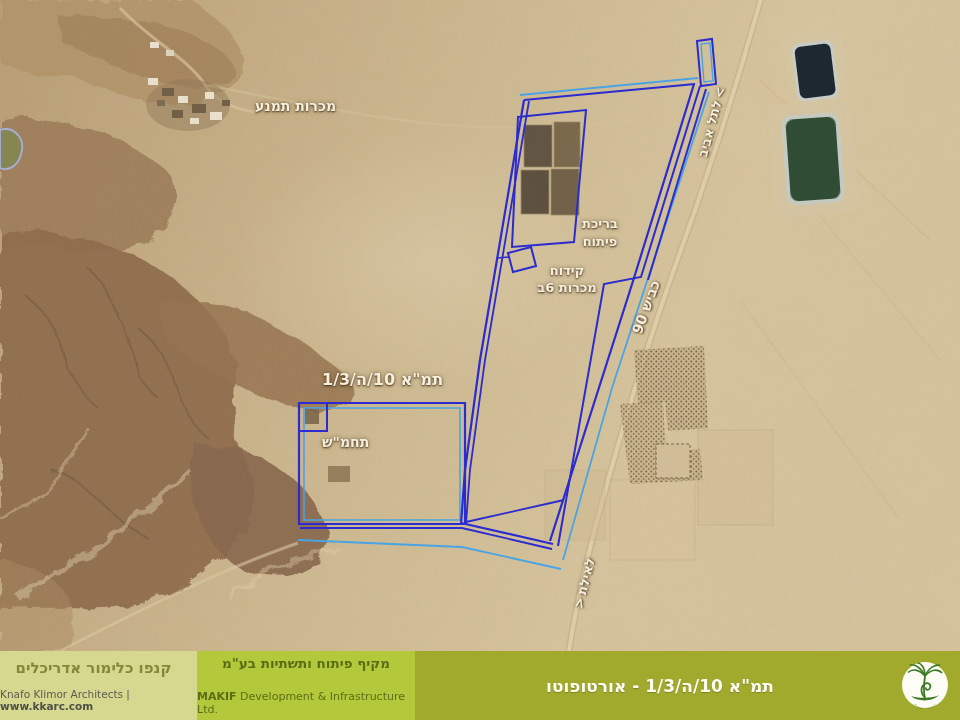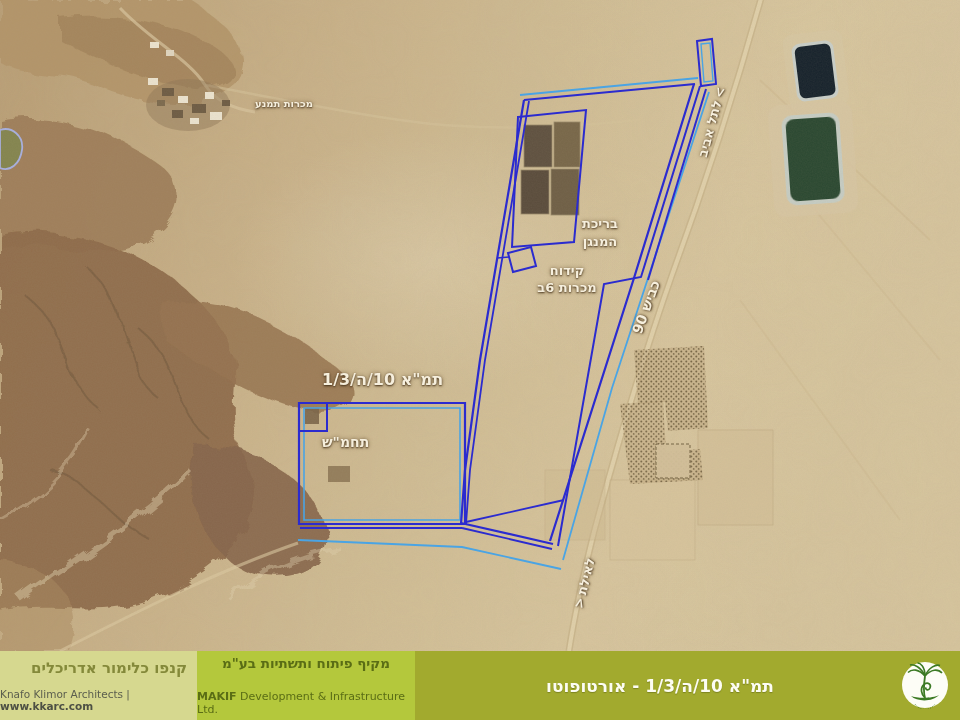--- a/index.html
+++ b/index.html
@@ -3,37 +3,37 @@
 <meta charset="utf-8">
 <style>
   html,body{margin:0;padding:0;background:#222;}
   .slide{position:relative;width:960px;height:720px;overflow:hidden;
          font-family:"DejaVu Sans",sans-serif;background:#cab28a;}
   .map{position:absolute;left:0;top:0;width:960px;height:651px;}
   .map svg{position:absolute;left:0;top:0;}
   .lbl{position:absolute;color:#f6efdd;font-weight:bold;white-space:nowrap;
        text-shadow:0 1px 2px rgba(70,50,25,.95),0 0 4px rgba(70,50,25,.6);}
   .lbl-center{text-align:center;}
-  #lbl-mines{left:255px;top:98px;font-size:10px;}
+  #lbl-mines{left:255px;top:98px;font-size:14px;}
   #lbl-pool{left:570px;top:167px;width:60px;font-size:13px;line-height:18px;margin-top:48px;}
   #lbl-drill{left:528px;top:262px;width:78px;font-size:13px;line-height:17px;}
   #lbl-tama{left:322px;top:370px;font-size:16px;direction:rtl;}
   #lbl-tahmash{left:322px;top:434px;font-size:14px;direction:rtl;}
   .rot{direction:rtl;}
   #lbl-telaviv{left:660px;top:113px;width:104px;font-size:13px;text-align:center;
                transform:rotate(-75deg);transform-origin:center;}
   #lbl-road90{left:611px;top:299px;width:70px;font-size:14px;text-align:center;
               transform:rotate(-70deg);transform-origin:center;}
   #lbl-eilat{left:541px;top:577px;width:86px;font-size:13px;text-align:center;
              transform:rotate(-76deg);transform-origin:center;}
   .arrow{font-weight:bold;padding:0 3px;}
   
   .footer{position:absolute;left:0;top:651px;width:960px;height:69px;display:flex;}
   .f-sec{height:69px;display:flex;flex-direction:column;justify-content:center;}
-  .f-arch{width:197px;background:#d6d88f;align-items:flex-end;padding-right:10px;box-sizing:border-box;}
+  .f-arch{width:197px;background:#d6d88f;align-items:center;padding-right:10px;box-sizing:border-box;}
   .arch-he{color:#84893a;font-size:15px;font-weight:bold;direction:rtl;}
   .arch-en{color:#5b5e4e;font-size:10.5px;margin-top:11px;}
   .arch-en b{color:#4d5044;}
   .f-dev{width:218px;background:#b4c83c;align-items:center;}
   .dev-he{color:#5a6d15;font-size:13.5px;font-weight:bold;direction:rtl;}
   .dev-en{color:#5a6d15;font-size:11px;margin-top:19px;}
   .f-title{position:relative;width:545px;background:#a2aa2e;align-items:center;}
   .slide-title{color:#fdfdf3;font-size:17px;font-weight:bold;direction:rtl;
                padding-right:55px;text-shadow:0 1px 1px rgba(90,95,20,.5);}
   .logo{position:absolute;right:11px;top:10px;}
@@ -196,21 +196,21 @@
           <path d="M299,431 H327 V403" stroke-width="2"></path>
           <path d="M697,41 L712,39 L716,84 L701,86 Z" stroke-width="2"></path>
         </g>
       </g>
     </svg>
 
     <div class="lbl" id="lbl-mines" dir="rtl">מכרות תמנע</div>
 
     <div class="lbl lbl-center" id="lbl-pool" dir="rtl">
       <div>בריכת</div>
-      <div>המנגן</div>
+      <div>פיתוח</div>
     </div>
 
     <div class="lbl lbl-center" id="lbl-drill" dir="rtl">
       <div>קידוח</div>
       <div>מכרות 6ב</div>
     </div>
 
     <div class="lbl" id="lbl-tama">תמ"א 10/ה/1/3</div>
 
     <div class="lbl" id="lbl-tahmash">תחמ"ש</div>

